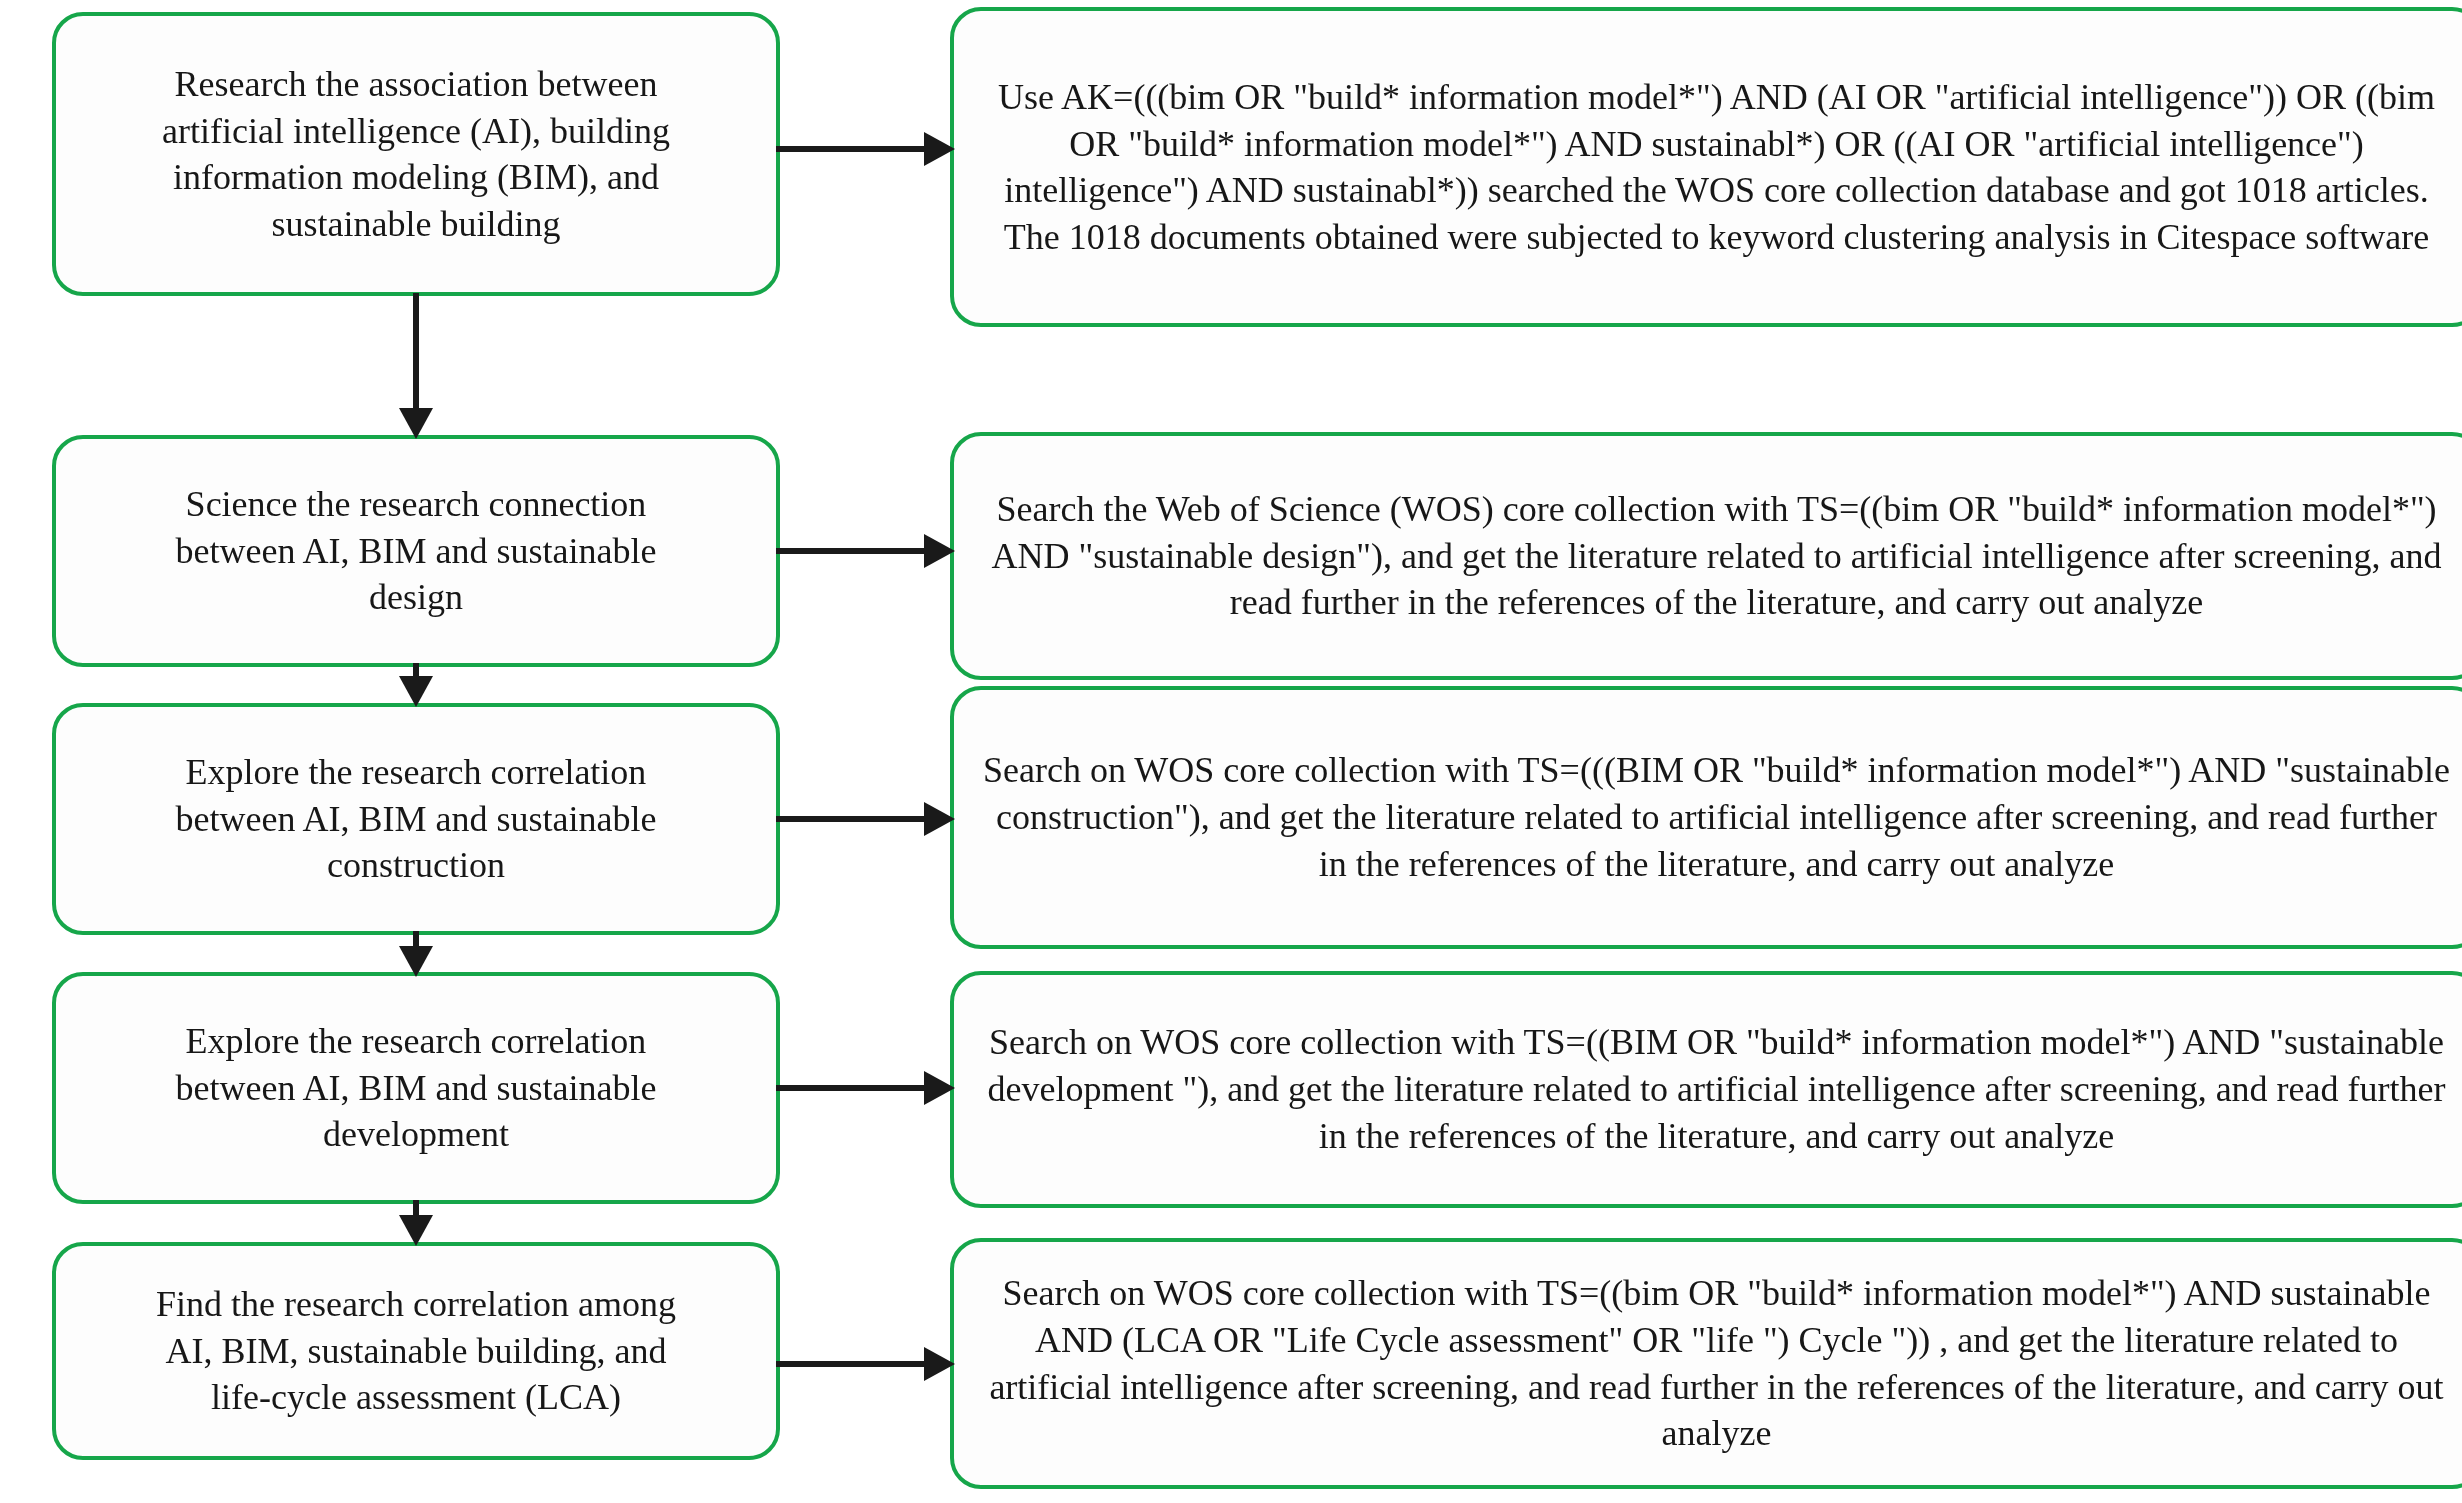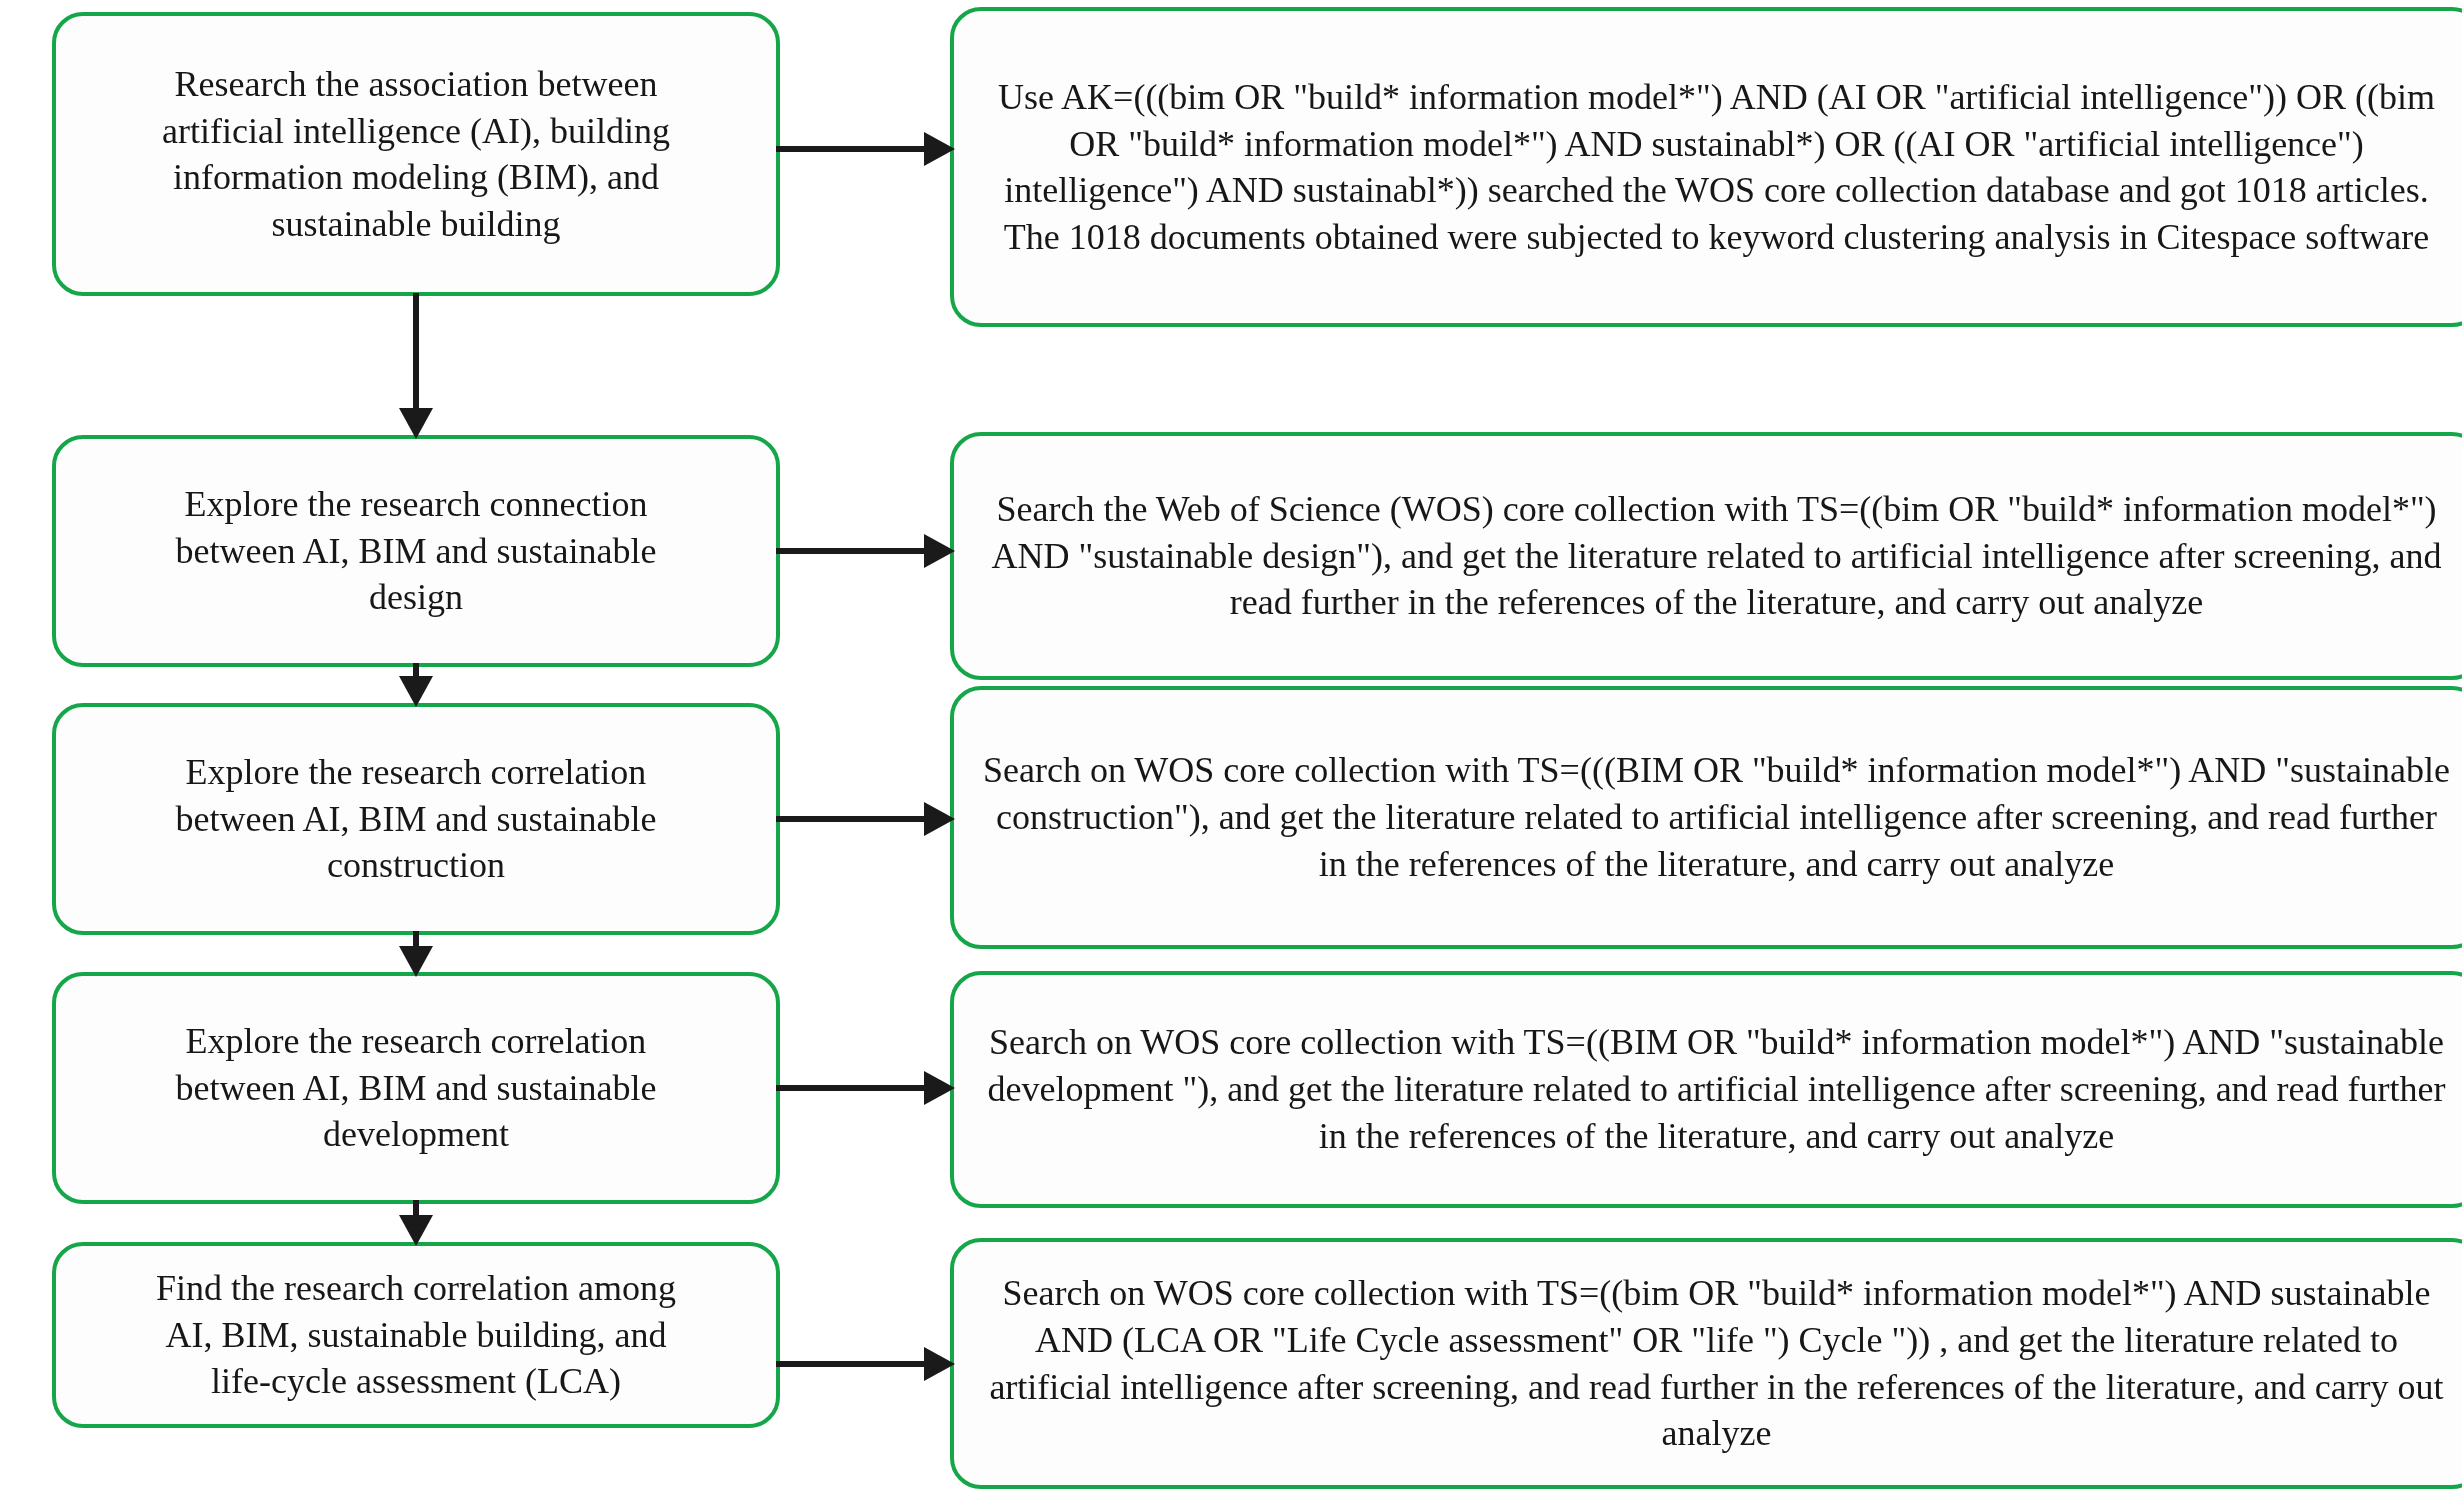--- a/index.html
+++ b/index.html
@@ -56,21 +56,21 @@
   }
   .node.detail .node-text {
     font-size: 36px;
   }
 
   
   .r1.stage { top: 12.4px;   height: 284px; }
   .r2.stage { top: 435px;  height: 232px; }
   .r3.stage { top: 703px;  height: 232px; }
   .r4.stage { top: 972px; height: 232px; }
-  .r5.stage { top: 1242px; height: 186px; }
+  .r5.stage { top: 1242px; height: 218px; }
 
   .r1.detail { top: 7.3px;   height: 320px; }
   .r2.detail { top: 432px;  height: 248px; }
   .r3.detail { top: 686px;  height: 263px; }
   .r4.detail { top: 971px; height: 237px; }
   .r5.detail { top: 1238px; height: 251px; }
 
   
   .arrow {
     position: absolute;
@@ -150,21 +150,21 @@
   </div>
   <div class="node detail r1">
     <span class="node-text">Use AK=(((bim OR "build* information model*") AND (AI OR "artificial intelligence")) OR ((bim OR "build* information model*") AND sustainabl*) OR ((AI OR "artificial intelligence") intelligence") AND sustainabl*)) searched the WOS core  collection database and got 1018 articles. The 1018 documents obtained were subjected to keyword clustering analysis in Citespace software</span>
   </div>
   <div class="arrow h ah1">
     <span class="shaft"></span>
     <span class="head"></span>
   </div>
 
   <div class="node stage r2">
-    <span class="node-text">Explore the research connection
+    <span class="node-text">Science the research connection
 between AI, BIM and sustainable
 design</span>
   </div>
   <div class="node detail r2">
     <span class="node-text">Search the Web of Science (WOS) core  collection with TS=((bim OR "build* information model*") AND "sustainable design"), and get the literature related to artificial intelligence after screening, and read further in the references of the literature, and carry out analyze</span>
   </div>
   <div class="arrow h ah2">
     <span class="shaft"></span>
     <span class="head"></span>
   </div>

